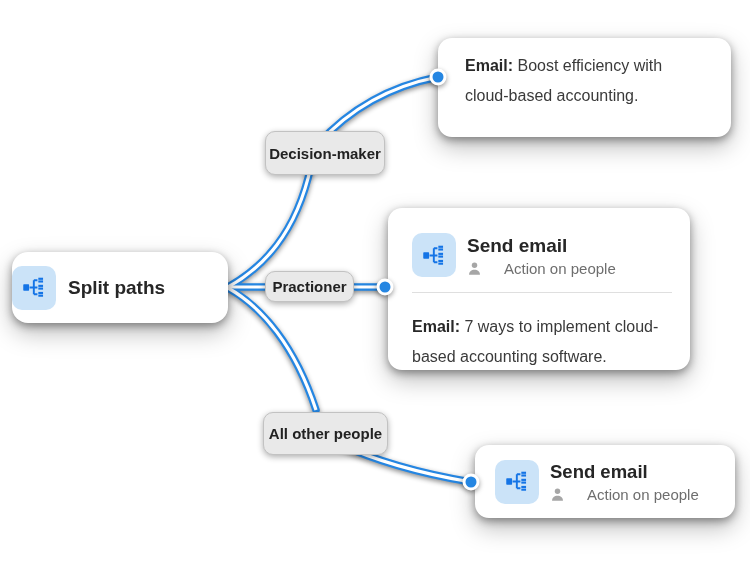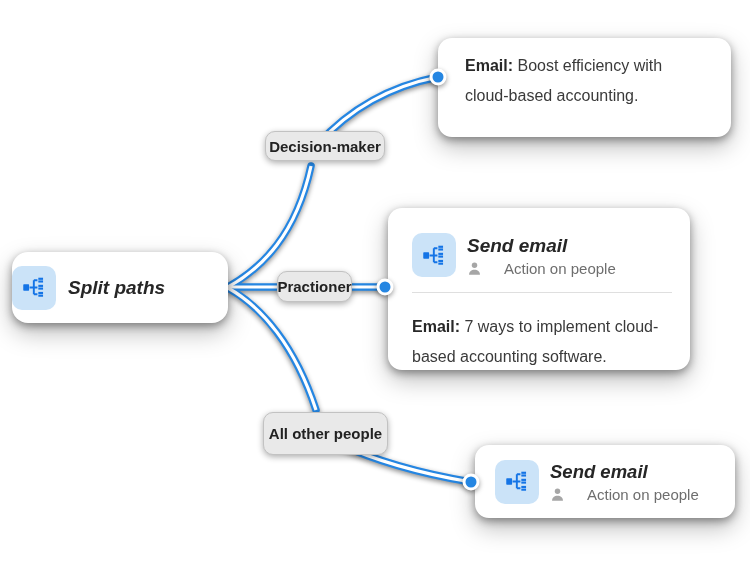--- a/index.html
+++ b/index.html
@@ -33,21 +33,21 @@
         box-shadow:0 2px 6px rgba(0,0,0,.32);}
 
   .dot{position:absolute;z-index:3;width:17px;height:17px;border-radius:50%;
        background:var(--connector);border:3px solid #fff;
        box-shadow:0 2px 5px rgba(0,0,0,.4);transform:translate(-50%,-50%);}
 
   .icon-tile{width:44px;height:44px;border-radius:10px;background:var(--icon-tile);
              display:flex;align-items:center;justify-content:center;flex:0 0 auto;}
   .icon-tile svg{width:27px;height:27px;display:block;}
 
-  .node-title{font-size:19px;font-weight:700;color:var(--title);line-height:1.15;font-style:italic;}
+  .node-title{font-size:19px;font-weight:700;color:var(--title);line-height:1.15;}
   .node-sub{display:flex;align-items:center;gap:22px;margin-top:4px;
             font-size:15px;color:var(--subtitle);line-height:1;}
   .person{width:15px;height:15px;display:block;flex:0 0 auto;}
 
   .split-card{left:12px;top:252px;width:216px;height:71px;border-radius:16px;
               display:flex;align-items:center;gap:12px;}
 
   .top-card{left:438px;top:38px;width:293px;height:99px;
             padding:13px 22px 8px 27px;font-size:16px;line-height:30px;color:var(--body);}
   .email-lead{font-weight:700;color:#282828;}
@@ -55,22 +55,22 @@
   .mid-card{left:388px;top:208px;width:302px;height:162px;padding:25px 18px 0 24px;}
   .mid-header{display:flex;align-items:flex-start;gap:11px;}
   .mid-header .titles{padding-top:2px;}
   .divider{border:0;border-top:1px solid #DFDFDF;margin-top:15px;}
   .mid-body{margin-top:19px;font-size:16px;line-height:30px;color:var(--body);}
 
   .bottom-card{left:475px;top:445px;width:260px;height:73px;
                display:flex;align-items:center;gap:11px;padding-left:20px;}
   .bottom-card .node-title{font-size:18.5px;}
 
-  .pill-dm{left:265px;top:131px;width:120px;height:30px;}
-  .pill-pr{left:277px;top:271px;width:75px;height:31px;}
+  .pill-dm{left:265px;top:131px;width:120px;height:44px;}
+  .pill-pr{left:265px;top:271px;width:89px;height:31px;}
   .pill-ao{left:263px;top:412px;width:125px;height:43px;}
 
   .dot-top{left:438px;top:77px;}
   .dot-mid{left:385px;top:287px;}
   .dot-bottom{left:471px;top:482px;}
 </style>
 </head>
 <body>
 
 <div class="canvas">

